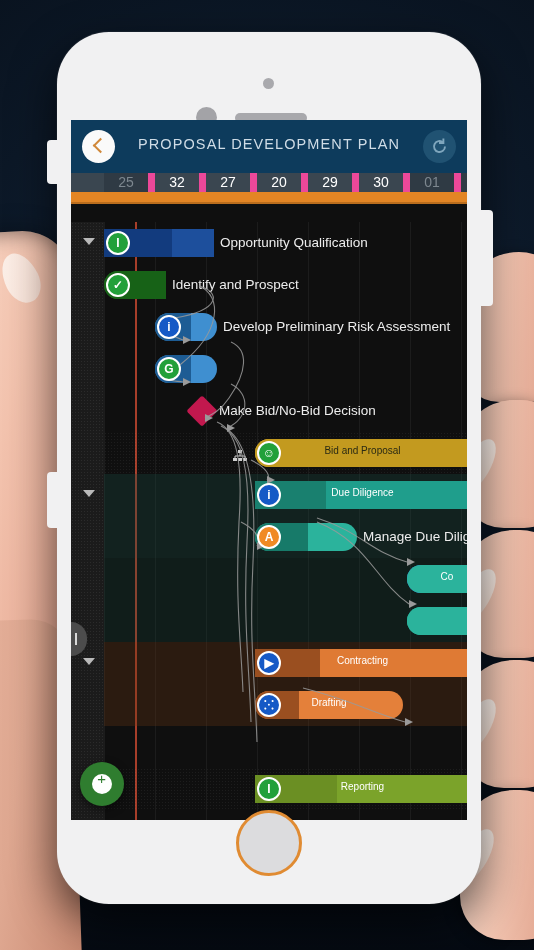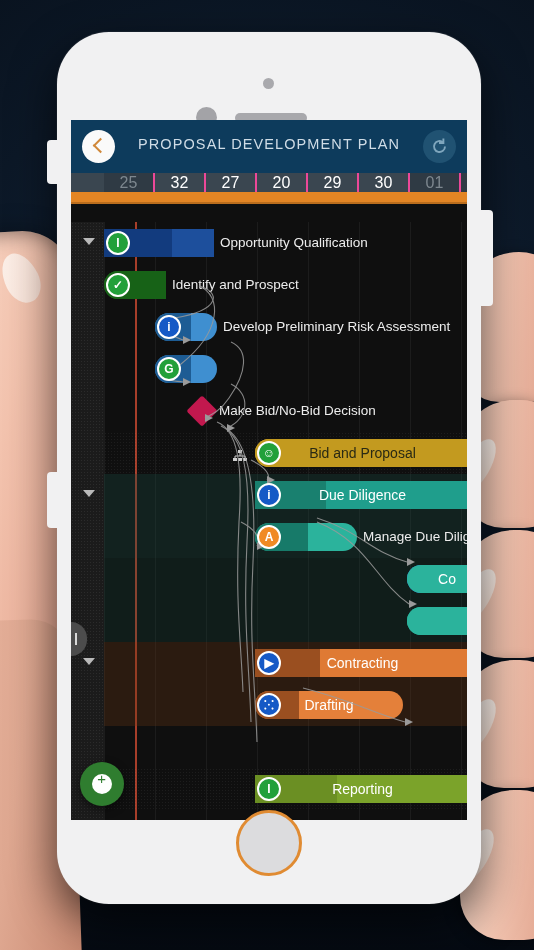--- a/index.html
+++ b/index.html
@@ -82,21 +82,21 @@
      background:#205272;}
   .nav-refresh svg{position:absolute;left:7px;top:7px;}
 
   .months{height:18px;background:#2c3a46;position:relative;color:#e7eaed;font-size:11.5px;}
   .m-nov{position:absolute;left:4px;top:2px;}
   .m-dec{position:absolute;left:305px;top:2px;}
   .m-sep{position:absolute;left:292px;top:0;width:1px;height:18px;background:#8f9aa4;}
 
   .days{height:19px;background:#3a4650;position:relative;}
   .day{position:absolute;top:0;height:19px;line-height:19px;text-align:center;
-     font-size:16px;color:#ffffff;box-sizing:border-box;border-right:2px solid #ec4899;}
+     font-size:14px;color:#ffffff;box-sizing:border-box;border-right:7px solid #ec4899;}
   .day.dim{background:#2f3a44;color:#7d878f;}
 
   .orangebar{height:12px;background:#e38524;position:relative;}
   .orangebar:after{content:"";position:absolute;left:0;right:0;bottom:0;height:2px;
      background:rgba(0,0,0,.18);}
 
   .grid{position:absolute;left:0;right:0;top:102px;bottom:0;overflow:hidden;}
   .vline{position:absolute;top:0;bottom:0;width:1px;background:rgba(255,255,255,.055);}
   .todayline{position:absolute;top:0;bottom:0;width:1.6px;background:#b4422c;opacity:.92;}
 
@@ -113,21 +113,21 @@
 
   .caret{position:absolute;left:12px;top:16px;width:0;height:0;
      border-left:6px solid transparent;border-right:6px solid transparent;
      border-top:7px solid #b9b9b9;}
 
   .bar{position:absolute;height:28px;top:7px;border-radius:14px;}
   .bar.sq{border-radius:0;}
   .bar .fill{position:absolute;left:0;top:0;bottom:0;border-radius:14px 0 0 14px;}
   .bar.sq .fill{border-radius:0;}
   .bar .lbl{position:absolute;left:0;right:0;top:6px;text-align:center;
-     font-size:14px;color:#fff;}
+     font-size:10px;color:#fff;}
 
   .badge{position:absolute;left:2px;top:2px;width:24px;height:24px;border-radius:50%;
      border:2px solid #fff;box-sizing:border-box;color:#fff;font-size:12px;
      text-align:center;line-height:20px;font-weight:bold;z-index:3;}
 
   .outlbl{position:absolute;top:13px;font-size:13.5px;color:#ededed;white-space:nowrap;}
 
   .diamond{position:absolute;width:22px;height:22px;background:#c2184e;
      transform:rotate(45deg);top:10px;border-radius:2px;}
 

